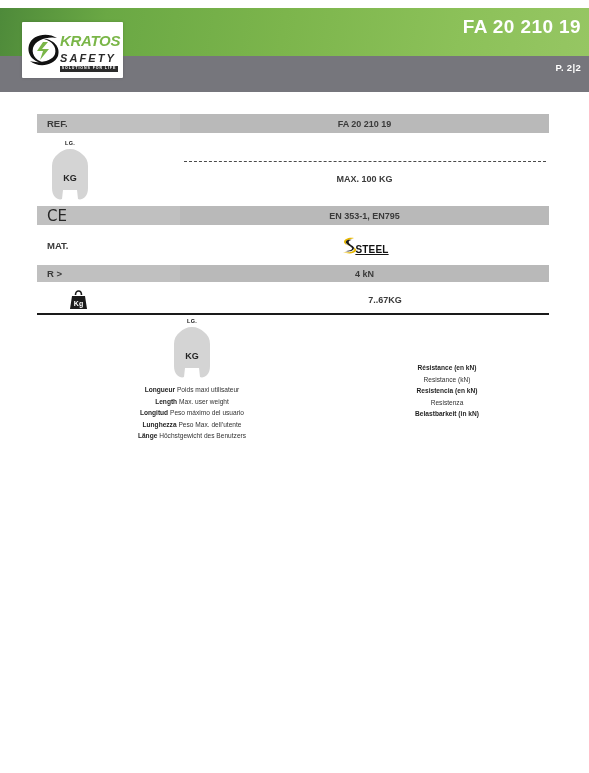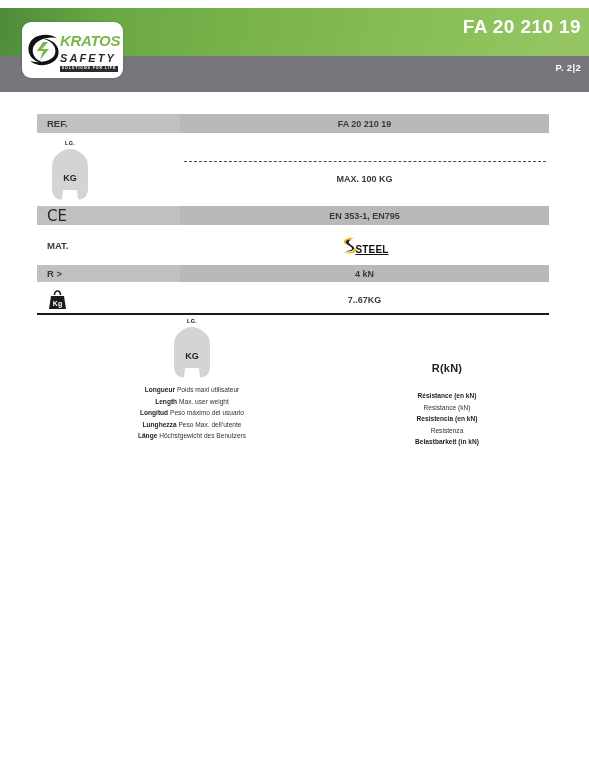--- a/index.html
+++ b/index.html
@@ -59,21 +59,21 @@
   }
 
   
   #logo-card {
     position: absolute;
     left: 22px;
     top: 22px;
     width: 101px;
     height: 56px;
     background: #ffffff;
-    border-radius: 9px;
+    border-radius: 1px;
     box-shadow: 0 0 3px rgba(0,0,0,0.18);
     overflow: hidden;
   }
   #logo-inner {
     position: absolute;
     left: 0; top: 0;
     width: 101px; height: 56px;
   }
   .logo-text-block {
     position: absolute;
@@ -114,21 +114,21 @@
   
   #spec-table {
     position: absolute;
     left: 37px;
     top: 114px;
     width: 512px;
   }
   .spec-row {
     position: relative;
     display: flex;
-    width: 512px;
+    width: 553px;
   }
   .spec-label {
     width: 143px;
     box-sizing: border-box;
     padding-left: 10px;
     display: flex;
     align-items: center;
     font-size: 9.5px;
     font-weight: bold;
     color: #3a3a3a;
@@ -395,20 +395,19 @@
       <b>Lunghezza</b>
       <span>Peso Max. dell’utente</span>
     </div>
     <div class="legend-line">
       <b>Länge</b>
       <span>Höchstgewicht des Benutzers</span>
     </div>
   </div>
 
   <div class="legend-col" id="legend-col-r">
-    <div class="legend-heading">R(kN)</div>
     <div class="legend-line strong">Résistance (en kN)</div>
     <div class="legend-line plain">Resistance (kN)</div>
     <div class="legend-line strong">Resistencia (en kN)</div>
     <div class="legend-line plain">Resistenza</div>
     <div class="legend-line strong">Belastbarkeit (in kN)</div>
   </div>
 </div>
 
 </body></html>

